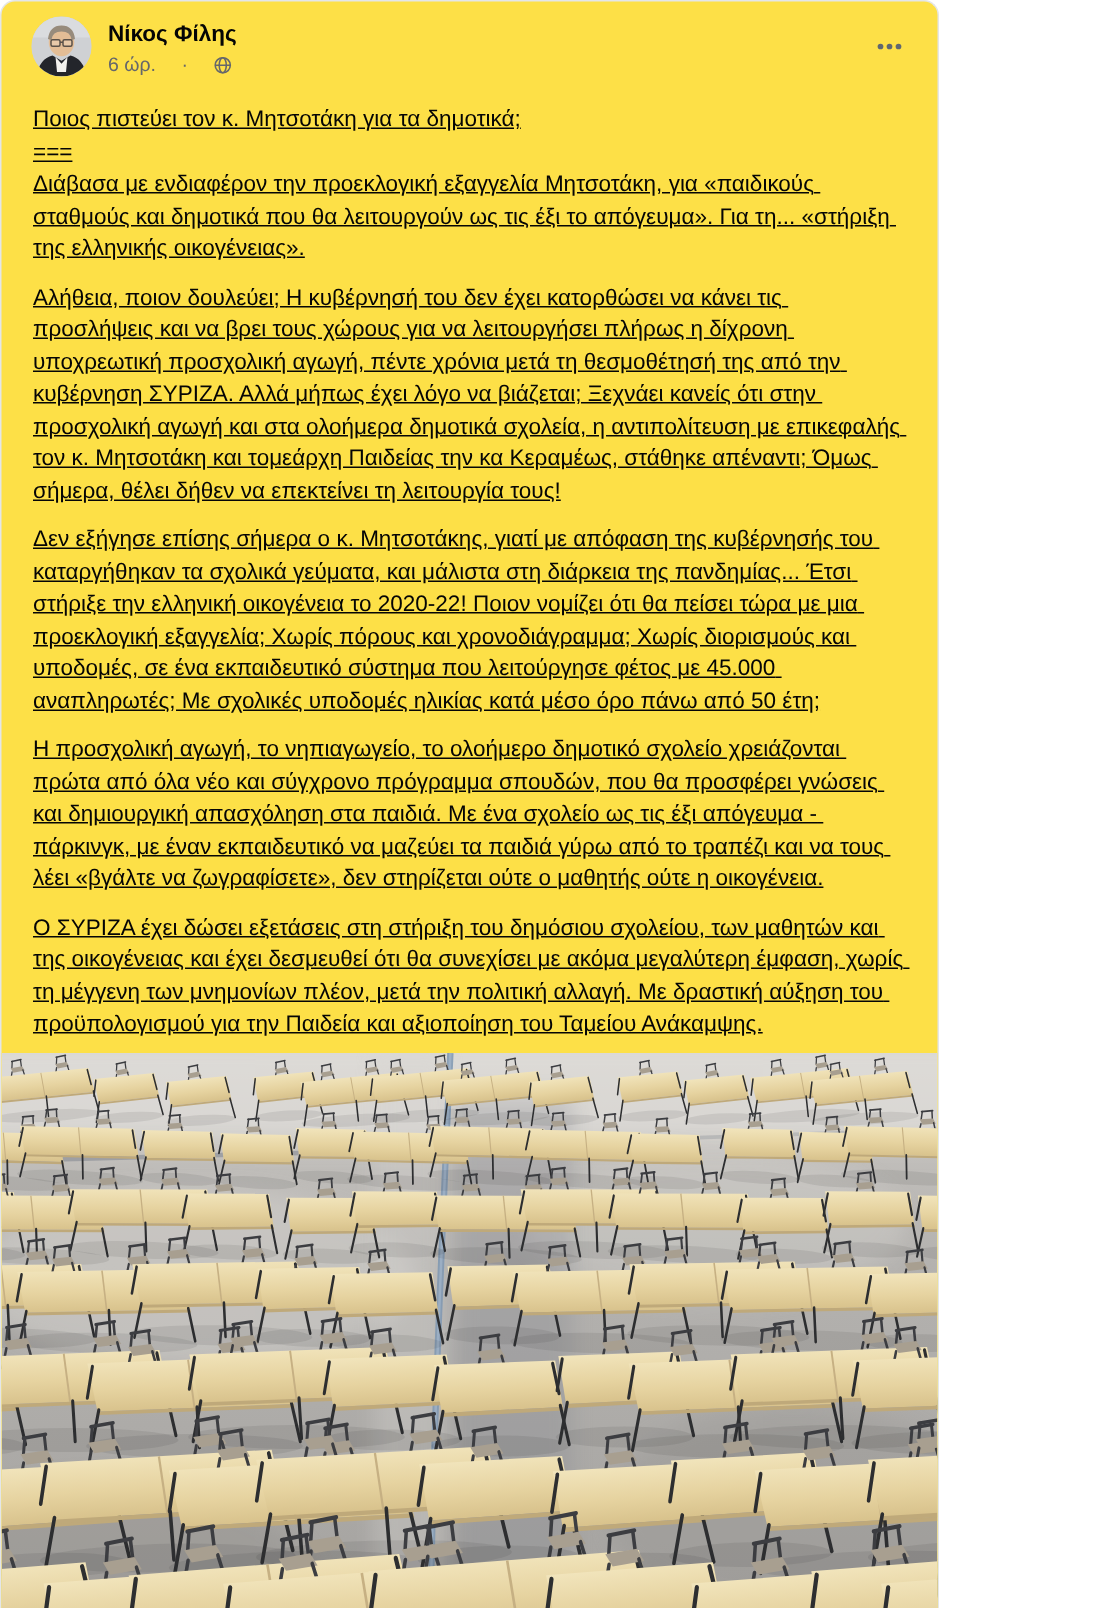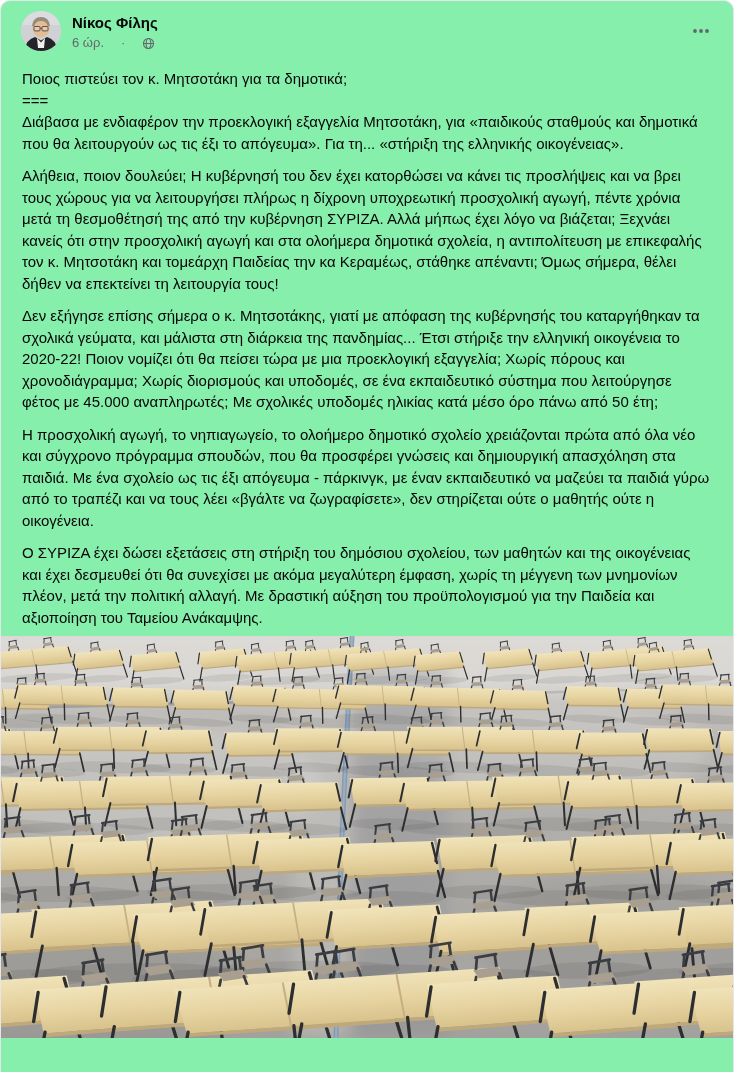--- a/index.html
+++ b/index.html
@@ -1,32 +1,32 @@
 <!DOCTYPE html>
 <html lang="el"><head>
 <meta charset="utf-8">
 <style>
   html,body{margin:0;padding:0;background:#fff;}
   .card{
-    width:734px;height:1072px;box-sizing:border-box;overflow:hidden;
-    background:#86efac;border:1px solid #e4e6e9;border-bottom:none;
+    width:626px;height:1072px;box-sizing:border-box;overflow:hidden;
+    background:#fde047;border:1px solid #e4e6e9;border-bottom:none;
     border-radius:10px 10px 0 0;
     font-family:"Liberation Sans","DejaVu Sans",sans-serif;color:#050505;
   }
   .header{display:flex;align-items:flex-start;padding:10px 14px 0 20px;}
   .avatar{width:40px;height:40px;border-radius:50%;overflow:hidden;flex:0 0 40px;cursor:pointer;background:#cfd1d4;}
   .avatar svg{display:block;}
   .hmeta{margin-left:11px;flex:1;min-width:0;}
   .author{font-size:15px;font-weight:700;line-height:19px;padding-top:2px;color:#050505;cursor:pointer;}
   .meta{font-size:13px;color:#65676b;display:flex;align-items:center;gap:16px;margin-top:3px;line-height:16px;}
   .meta .sep{padding:0 1px;}
   .globe{display:inline-flex;align-items:center;}
   .more{margin-left:auto;color:#606770;padding:10px 8px;cursor:pointer;border-radius:50%;}
   .body{padding:13px 21px 0 21px;font-size:15px;line-height:21.5px;}
-  .para{white-space:pre-wrap;margin:0 0 11px 0;}
+  .para{white-space:pre-wrap;margin:0 0 11px 0;text-decoration:underline;}
   .para:last-child{margin-bottom:8px;}
   .photo{width:100%;height:402px;overflow:hidden;cursor:pointer;margin-top:2px;}
   .photo svg{display:block;width:100%;height:402px;}
 </style>
 </head>
 <body>
 
 <div class="card">
 
   <div class="header">

